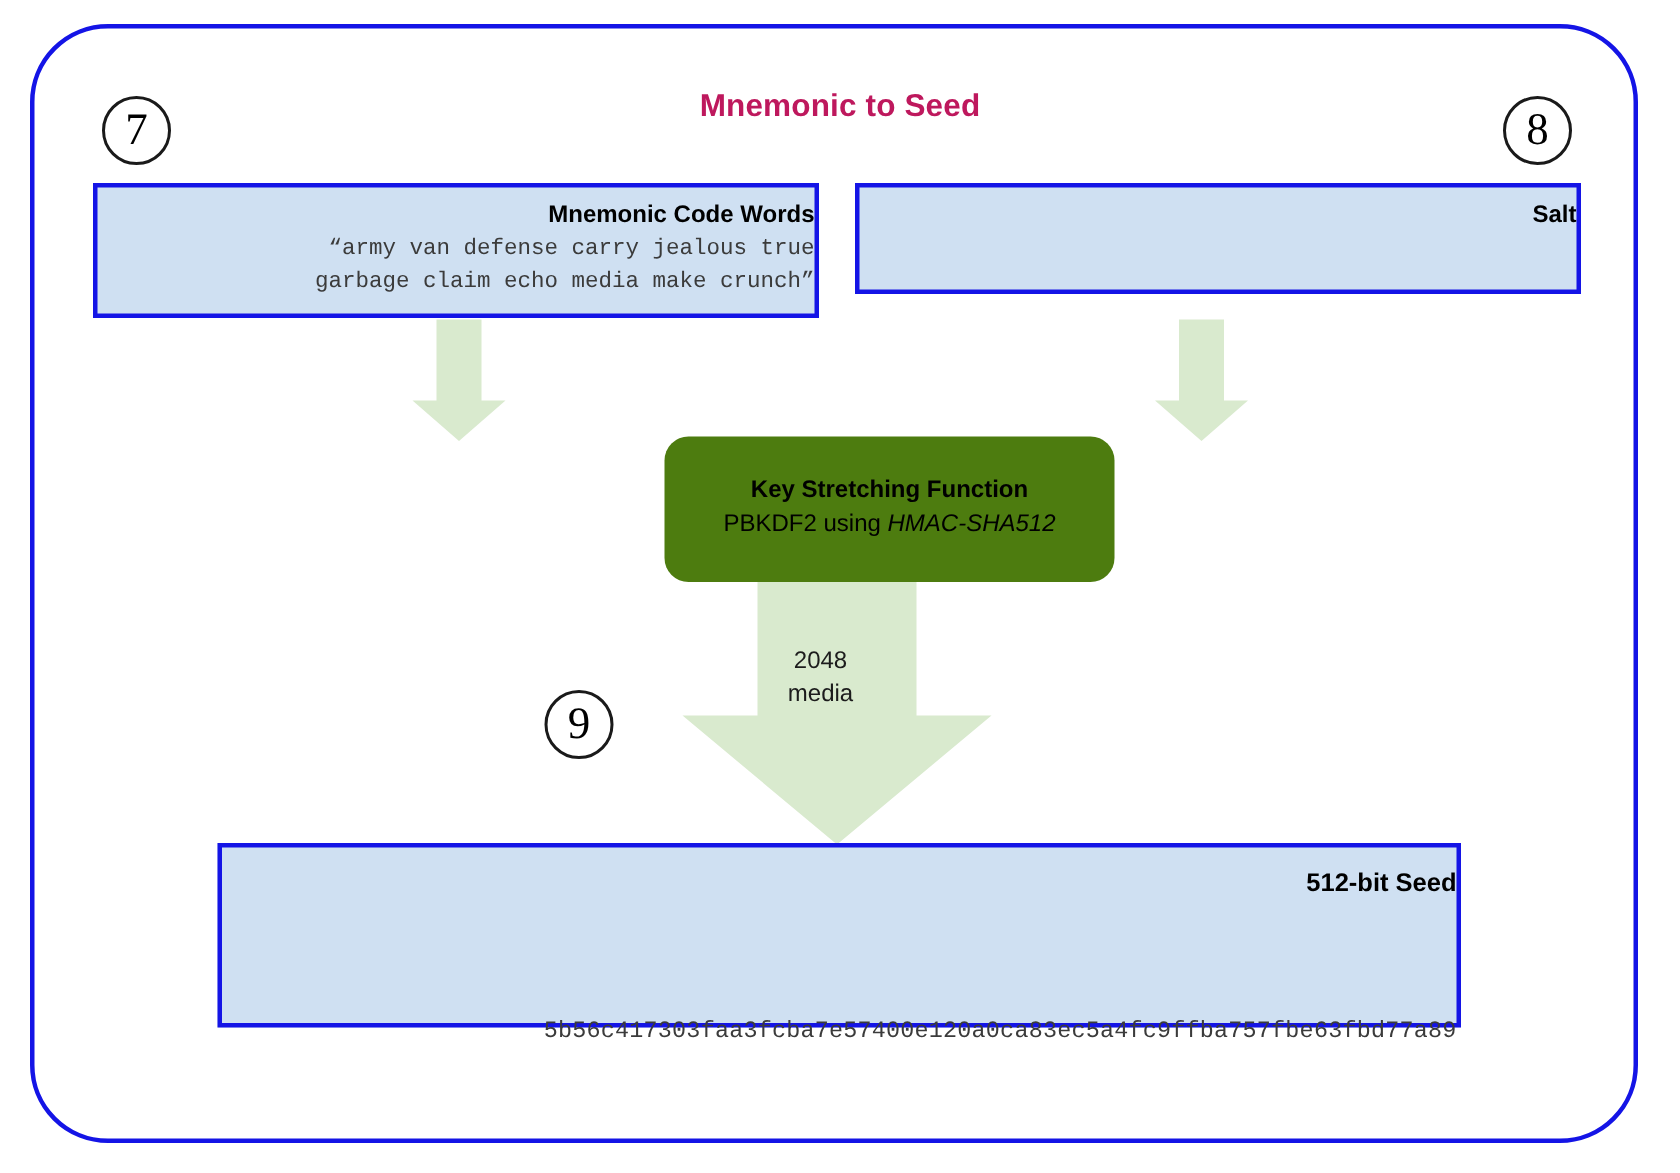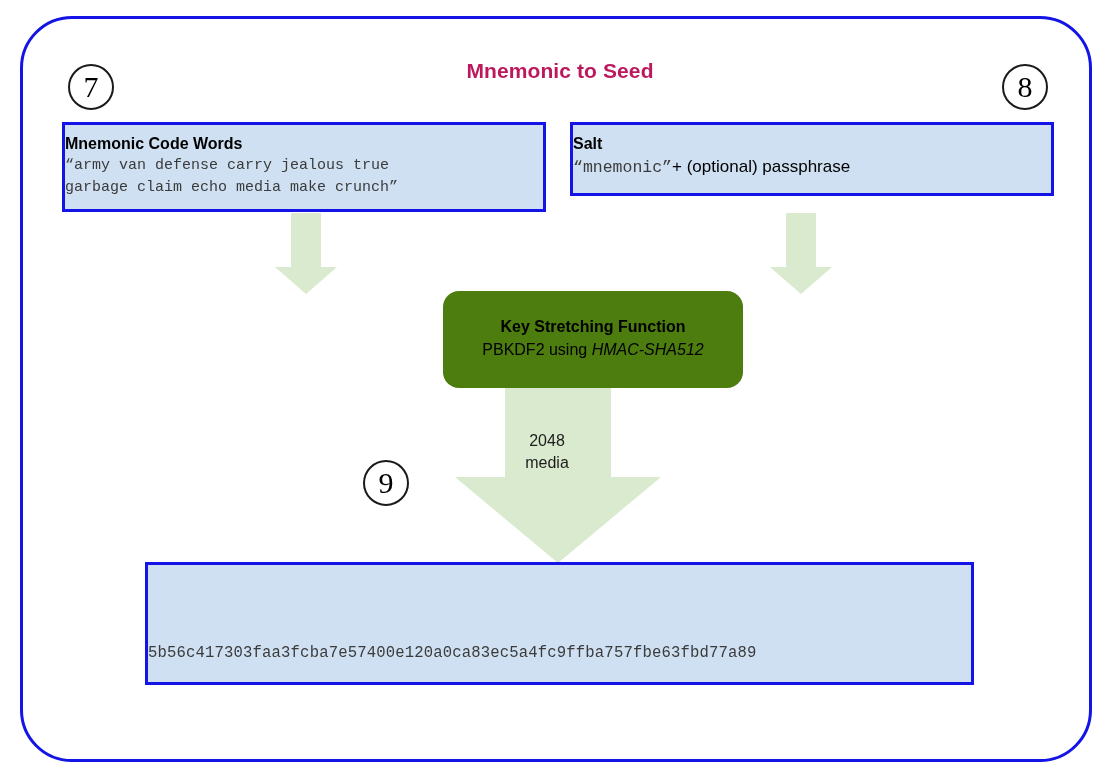--- a/index.html
+++ b/index.html
@@ -65,21 +65,21 @@
   #step-7 { left: 68px;  top: 64px; }
   #step-8 { left: 1002px; top: 64px; }
   #step-9 { left: 363px; top: 460px; }
 
   
   .blue-box {
     position: absolute;
     background: #cfe0f2;
     border: 3px solid #1414e6;
     box-sizing: border-box;
-    text-align: left;
+    text-align: right;
   }
   #mnemonic-box {
     left: 62px;
     top: 122px;
     width: 484px;
     height: 90px;
   }
   #salt-box {
     left: 570px;
     top: 122px;
@@ -191,23 +191,20 @@
   <div class="blue-box" id="mnemonic-box">
     <div class="box-title">Mnemonic Code Words</div>
     <div id="mnemonic-lines">
       <div class="mono-text">“army van defense carry jealous true</div>
       <div class="mono-text">garbage claim echo media make crunch”</div>
     </div>
   </div>
 
   <div class="blue-box" id="salt-box">
     <div class="box-title">Salt</div>
-    <div class="salt-line">
-      <span class="mono-inline">“mnemonic”</span><span>+</span> <span>(optional) passphrase</span>
-    </div>
   </div>
 
   <div id="ksf-box">
     <div id="ksf-title">Key Stretching Function</div>
     <div id="ksf-sub"><span>PBKDF2 using </span><em>HMAC-SHA512</em></div>
   </div>
 
   <svg id="arrow-layer" viewBox="0 0 1120 782" xmlns="http://www.w3.org/2000/svg">
 
     <polygon fill="#d9eace" points="291,213 321,213 321,267 337,267 306,294 275,267 291,267"></polygon>
@@ -216,18 +213,19 @@
 
     <polygon fill="#d9eace" points="505,388 611,388 611,477 661,477 558,563 455,477 505,477"></polygon>
   </svg>
 
   <div class="rounds-label">
     <div>2048</div>
     <div>media</div>
   </div>
 
   <div class="blue-box" id="seed-box">
+    <div class="box-title" id="seed-title">512-bit Seed</div>
     <div class="mono-text" id="seed-hex">
       <div>5b56c417303faa3fcba7e57400e120a0ca83ec5a4fc9ffba757fbe63fbd77a89</div>
     </div>
   </div>
 
 </div>
 
 </body></html>

